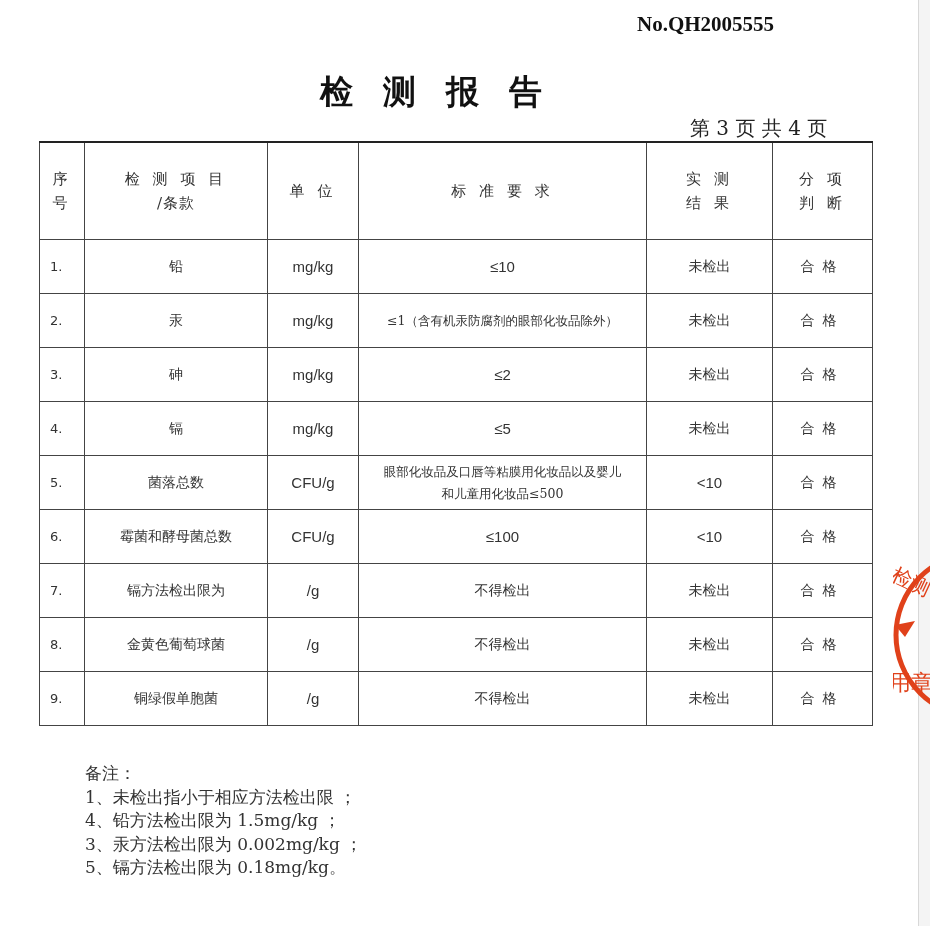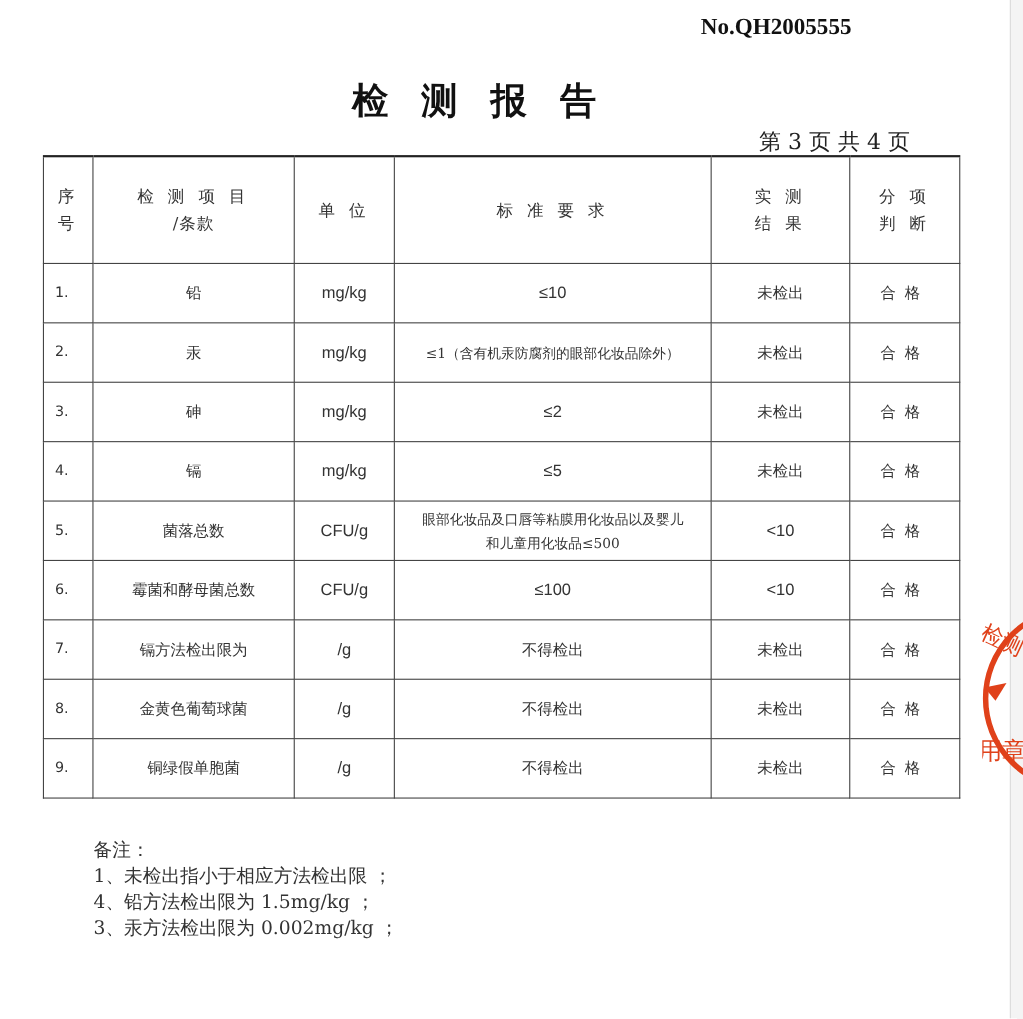--- a/index.html
+++ b/index.html
@@ -130,20 +130,21 @@
         <td class="judge">合格</td>
       </tr>
     </tbody>
 </table>
 
 <div class="notes">
   <div>备注：</div>
   <div>1、未检出指小于相应方法检出限 ；</div>
   <div>4、铅方法检出限为 1.5mg/kg ；</div>
   <div>3、汞方法检出限为 0.002mg/kg ；</div>
+  <div>5、镉方法检出限为 0.18mg/kg。</div>
 </div>
 
 <svg class="stamp" viewBox="0 0 160 180">
   <circle cx="85" cy="90" r="82" fill="none" stroke="#e0411a" stroke-width="5"></circle>
   <polygon points="2,80 22,76 12,92" fill="#e0411a"></polygon>
   <text x="-2" y="40" font-size="20" fill="#e0411a" font-family="DejaVu Sans, sans-serif" transform="rotate(25 10 35)">检测</text>
   <text x="-4" y="145" font-size="22" fill="#e0411a" font-family="DejaVu Sans, sans-serif">用章</text>
 </svg>
 
 </body></html>

